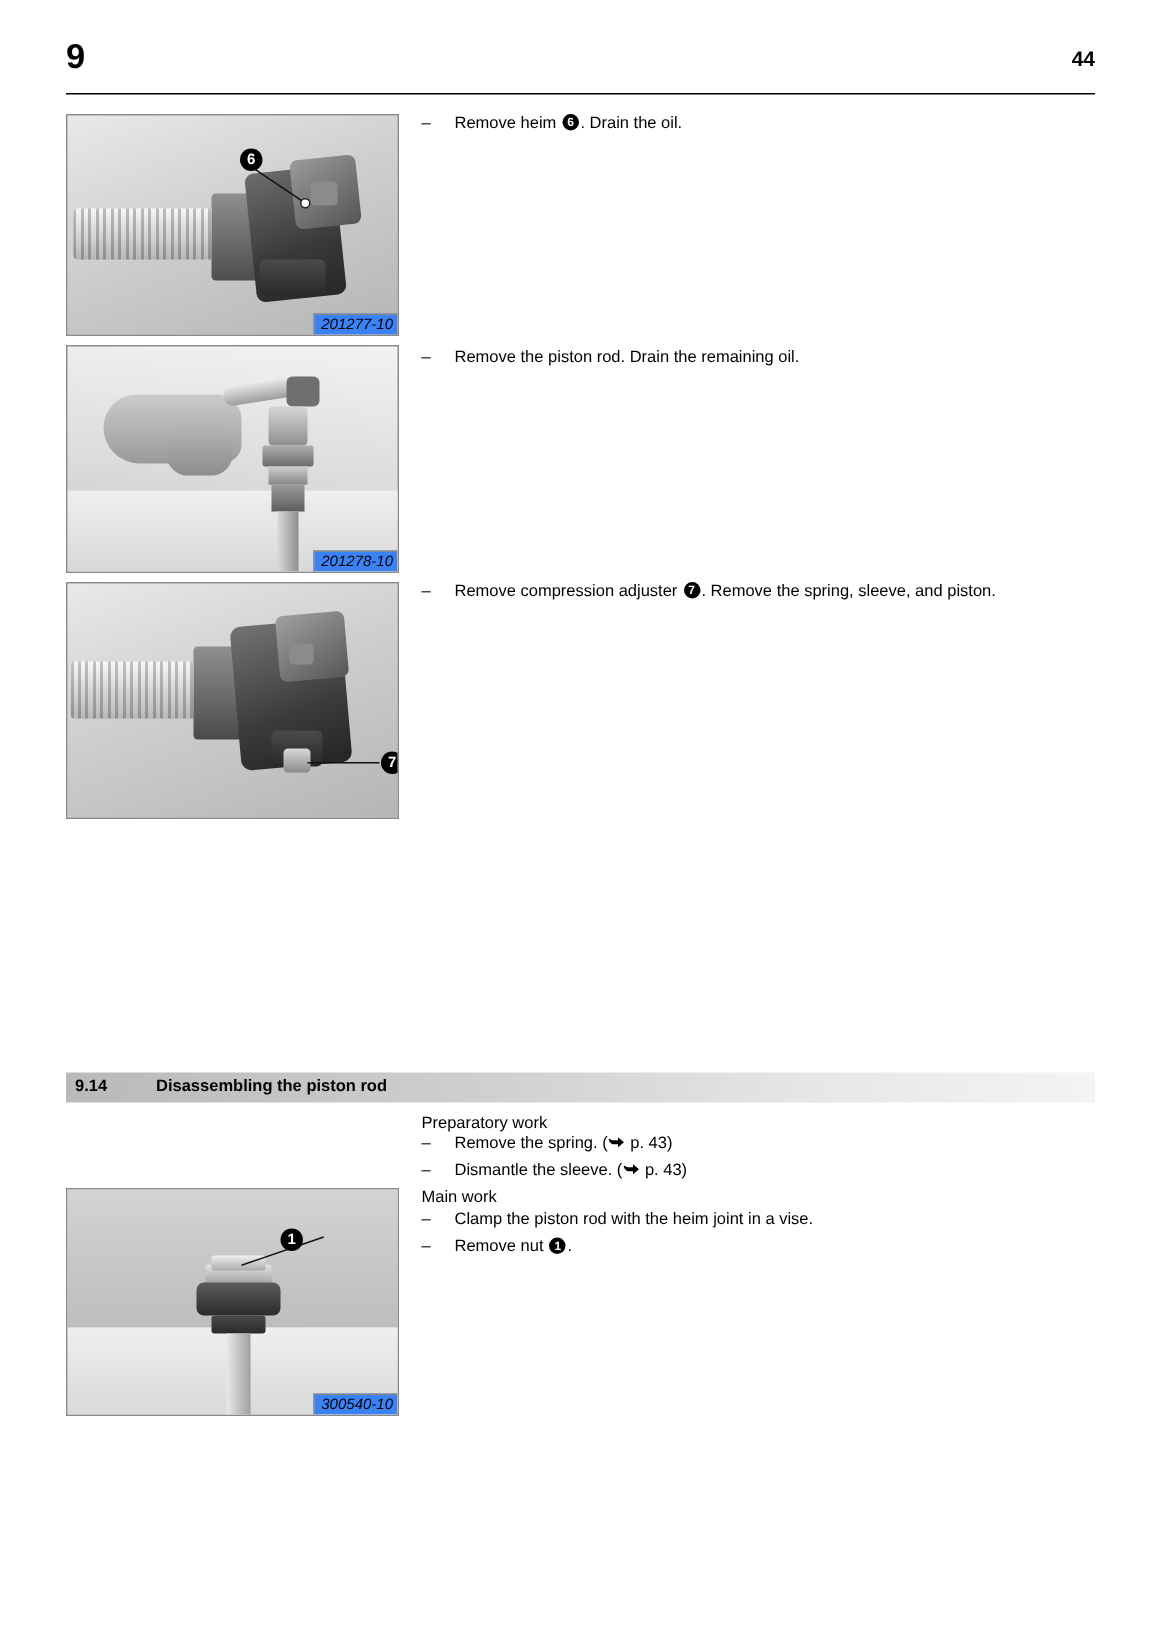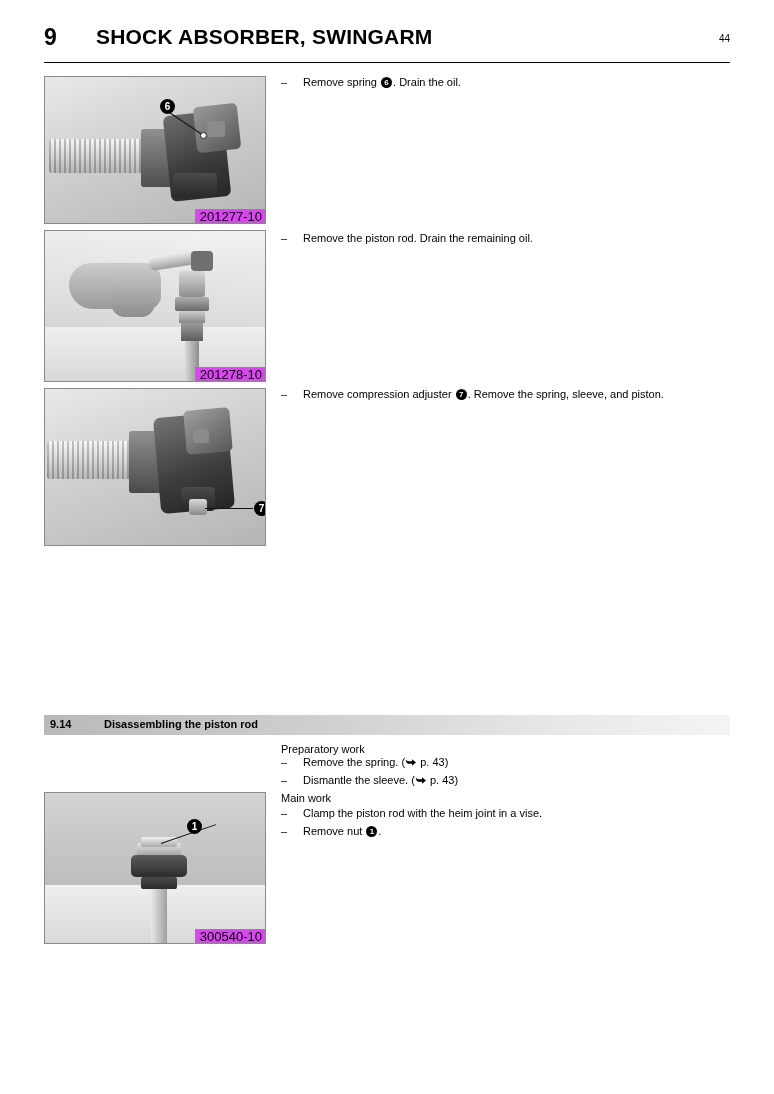--- a/index.html
+++ b/index.html
@@ -45,22 +45,22 @@
     top: 0;
     font-size: 21px;
     font-weight: bold;
     letter-spacing: 0.2px;
     line-height: 30px;
   }
   .header-pagenum {
     position: absolute;
     right: 0;
     top: 9px;
-    font-size: 10px;
-    font-weight: normal;
+    font-size: 14px;
+    font-weight: bold;
     line-height: 16px;
     text-align: right;
   }
   .header-rule {
     position: absolute;
     left: 44px;
     top: 62px;
     width: 686px;
     height: 1px;
     background: #000;
@@ -71,28 +71,29 @@
     position: absolute;
     border: 1px solid #8a8a8a;
     box-sizing: border-box;
     overflow: hidden;
     background: #d8d8d8;
   }
   .fig-id {
     position: absolute;
     right: 0px;
     bottom: 0px;
-    background: #d946ef;
+    background: #3b82f6;
     color: #000;
-    font-size: 13px;
+    font-size: 10px;
     line-height: 11px;
     padding: 1px 3px 1px 4px;
     font-family: "Liberation Sans", sans-serif;
     border-left: 1px solid #8a8a8a;
     border-top: 1px solid #8a8a8a;
+    font-style: italic;
   }
   .callout {
     position: absolute;
     width: 15px;
     height: 15px;
     border-radius: 50%;
     background: #000;
     color: #fff;
     font-size: 10px;
     font-weight: bold;
@@ -189,21 +190,20 @@
   .bg-grad-b { position:absolute; inset:0; background: linear-gradient(185deg,#f2f2f2 0%,#dcdcdc 55%,#c2c2c2 100%); }
   .sh { position:absolute; }
 </style>
 </head>
 <body>
 
 <div class="page">
 
   <div class="header">
     <div class="header-chapter">9</div>
-    <div class="header-title">SHOCK ABSORBER, SWINGARM</div>
     <div class="header-pagenum">44</div>
   </div>
   <div class="header-rule"></div>
 
   <div class="figure" style="left:44px; top:76px; width:222px; height:148px;">
     <div class="bg-grad-a"></div>
 
     <div class="sh" style="left:4px; top:62px; width:96px; height:34px; background:linear-gradient(180deg,#f4f4f4,#c9c9c9,#9e9e9e); border-radius:3px;"></div>
     <div class="sh" style="left:4px; top:62px; width:96px; height:34px; background:repeating-linear-gradient(90deg, rgba(120,120,120,.45) 0 2px, rgba(255,255,255,.25) 2px 5px); border-radius:3px;"></div>
     <div class="sh" style="left:96px; top:52px; width:34px; height:58px; background:linear-gradient(180deg,#8f8f8f,#4e4e4e); border-radius:3px;"></div>
@@ -249,21 +249,21 @@
     <div class="sh" style="left:136px; top:98px; width:34px; height:24px; background:linear-gradient(180deg,#4b4b4b,#272727); border-radius:4px;"></div>
     <div class="sh" style="left:144px; top:110px; width:18px; height:16px; background:linear-gradient(180deg,#d9d9d9,#8a8a8a); border-radius:3px;"></div>
 
     <div class="leader" style="left:160px; top:119px; width:48px; height:1px;"></div>
     <div class="callout" style="left:209px; top:112px;">7</div>
   </div>
 
 
   <div class="bullet-line" style="left:281px; top:75px; width:470px;">
     <span class="dash">–</span>
-    <span class="bullet-text"><span>Remove spring </span><span class="inline-num">6</span><span>. Drain the oil.</span></span>
+    <span class="bullet-text"><span>Remove heim </span><span class="inline-num">6</span><span>. Drain the oil.</span></span>
   </div>
 
   <div class="bullet-line" style="left:281px; top:231px; width:470px;">
     <span class="dash">–</span>
     <span class="bullet-text">Remove the piston rod. Drain the remaining oil.</span>
   </div>
 
   <div class="bullet-line" style="left:281px; top:387px; width:470px;">
     <span class="dash">–</span>
     <span class="bullet-text"><span>Remove compression adjuster </span><span class="inline-num">7</span><span>. Remove the spring, sleeve, and piston.</span></span>

